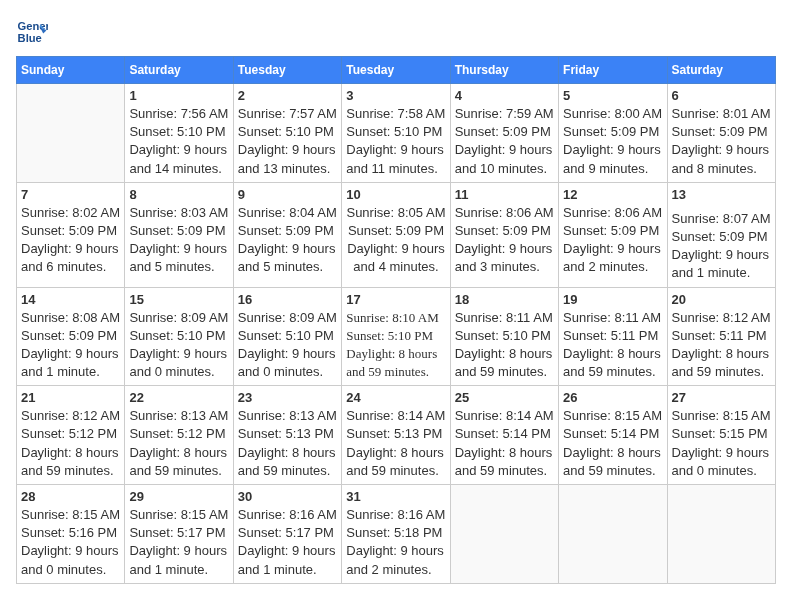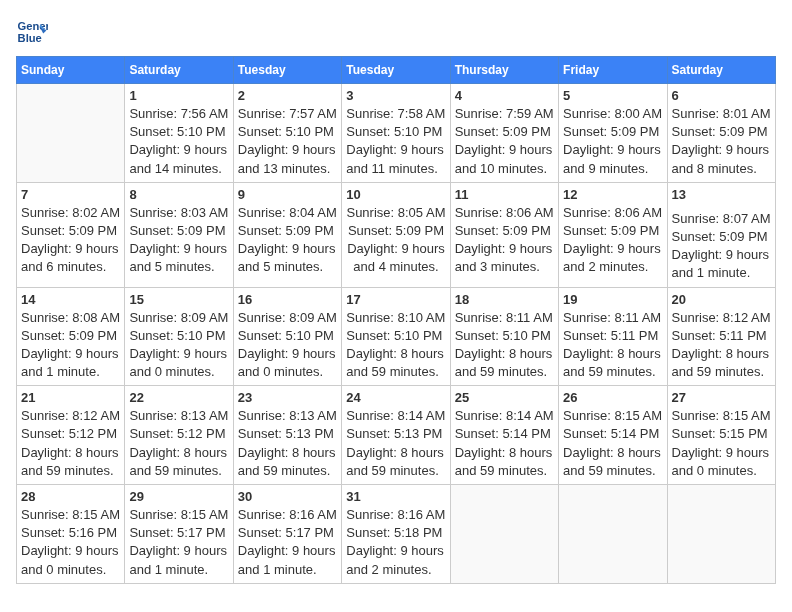--- a/index.html
+++ b/index.html
@@ -222,21 +222,21 @@
         </td>
         <td>
           <div class="day-num">16</div>
           <div class="day-info" style="white-space: pre-line;">Sunrise: 8:09 AM
 Sunset: 5:10 PM
 Daylight: 9 hours
 and 0 minutes.</div>
         </td>
         <td>
           <div class="day-num">17</div>
-          <div class="day-info" style="white-space: pre-line;">Sunrise: 8:10 AM
+          <div class="day-info" style="white-space: pre-line; font-family: Liberation Serif, serif;">Sunrise: 8:10 AM
 Sunset: 5:10 PM
 Daylight: 8 hours
 and 59 minutes.</div>
         </td>
         <td>
           <div class="day-num">18</div>
           <div class="day-info" style="white-space: pre-line;">Sunrise: 8:11 AM
 Sunset: 5:10 PM
 Daylight: 8 hours
 and 59 minutes.</div>

